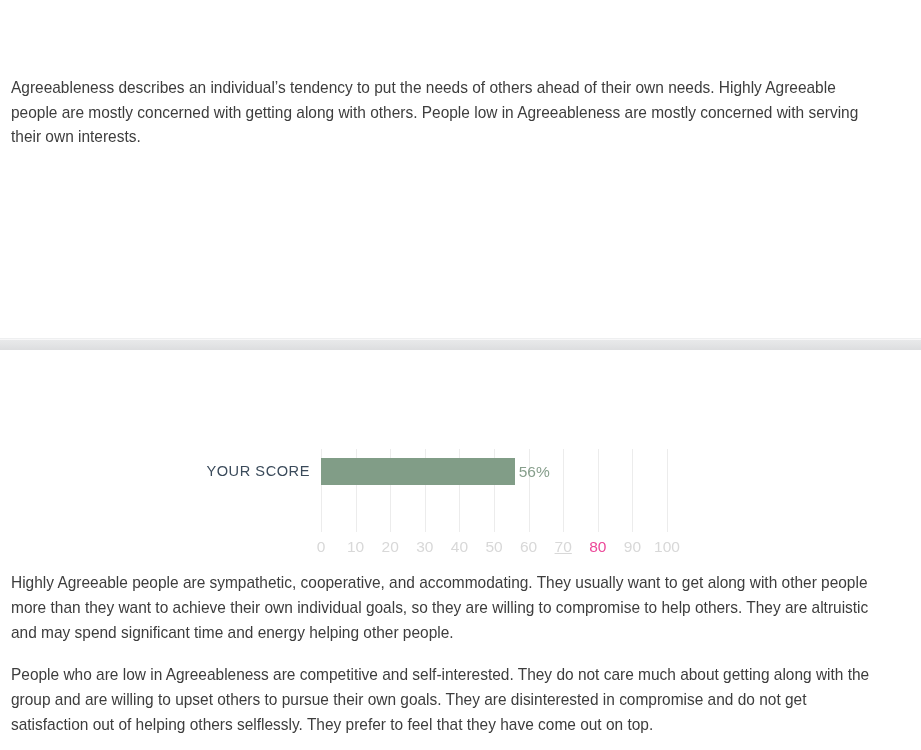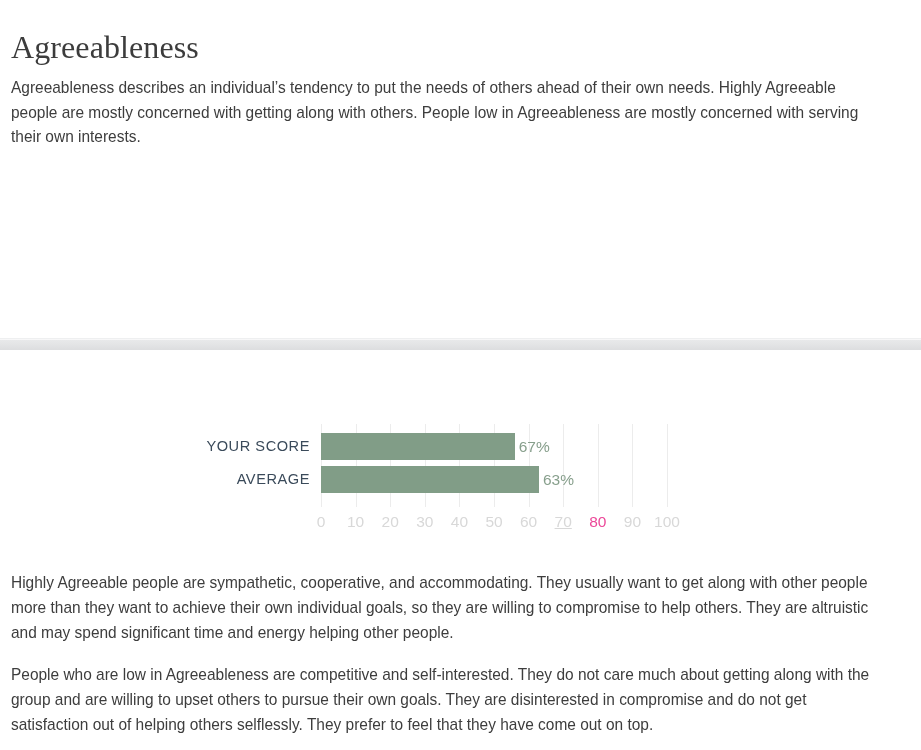--- a/index.html
+++ b/index.html
@@ -61,21 +61,21 @@
                 #e8e9ea 1px, #e3e4e5 6px,
                 #dcdddf 11px, #d9dadc 12px);
     border-top: 1px solid #eeeff0;
     box-sizing: border-box;
   }
 
   
   .chart {
     position: absolute;
     left: 0;
-    top: 413px;
+    top: 438px;
     width: 921px;
     height: 120px;
   }
   .chart-plot {
     position: absolute;
     left: 321px;
     top: 11px;
     width: 346px;
     height: 83px;
   }
@@ -175,21 +175,20 @@
     transform: scaleX(0.955);
     transform-origin: left top;
   }
   .body-copy p:last-child { margin-bottom: 0; }
 </style>
 </head>
 <body>
 
 <div class="page">
 
-  <h1 class="trait-title">Agreeableness</h1>
 
   <p class="intro">Agreeableness describes an individual’s tendency to put the needs of others ahead of their own needs. Highly Agreeable people are mostly concerned with getting along with others. People low in Agreeableness are mostly concerned with serving their own interests.</p>
 
   <div class="separator-band"></div>
 
   <div class="chart">
     <div class="chart-plot">
 
       <div class="gridlines" id="gridlines">
           <div class="gridline axis-zero" style="left: 0px; background: rgb(236, 236, 236);"></div>
@@ -202,26 +201,21 @@
           <div class="gridline" style="left: 242.2px; background: rgb(236, 236, 236);"></div>
           <div class="gridline" style="left: 276.8px; background: rgb(236, 236, 236);"></div>
           <div class="gridline" style="left: 311.4px; background: rgb(236, 236, 236);"></div>
           <div class="gridline" style="left: 346px; background: rgb(236, 236, 236);"></div>
         </div>
 
       <div class="bars" id="bars">
           <div class="bar-row r0">
             <span class="bar-label" style="color: rgb(58, 74, 90);">YOUR SCORE</span>
             <div class="bar-fill" style="width: 193.76px; background: rgb(129, 157, 135);"></div>
-            <span class="bar-value" style="left: 193.76px; color: rgb(135, 159, 140);">67%</span>
-          </div>
-          <div class="bar-row r1">
-            <span class="bar-label" style="color: rgb(58, 74, 90);">AVERAGE</span>
-            <div class="bar-fill" style="width: 217.98px; background: rgb(129, 157, 135);"></div>
-            <span class="bar-value" style="left: 217.98px; color: rgb(135, 159, 140);">63%</span>
+            <span class="bar-value" style="left: 193.76px; color: rgb(135, 159, 140);">56%</span>
           </div>
         </div>
 
       <div class="axis-labels" id="axis-labels">
           <span class="tick-label" style="left: 0px; color: rgb(216, 216, 216);">0</span>
           <span class="tick-label" style="left: 34.6px; color: rgb(216, 216, 216);">10</span>
           <span class="tick-label" style="left: 69.2px; color: rgb(216, 216, 216);">20</span>
           <span class="tick-label" style="left: 103.8px; color: rgb(216, 216, 216);">30</span>
           <span class="tick-label" style="left: 138.4px; color: rgb(216, 216, 216);">40</span>
           <span class="tick-label" style="left: 173px; color: rgb(216, 216, 216);">50</span>

